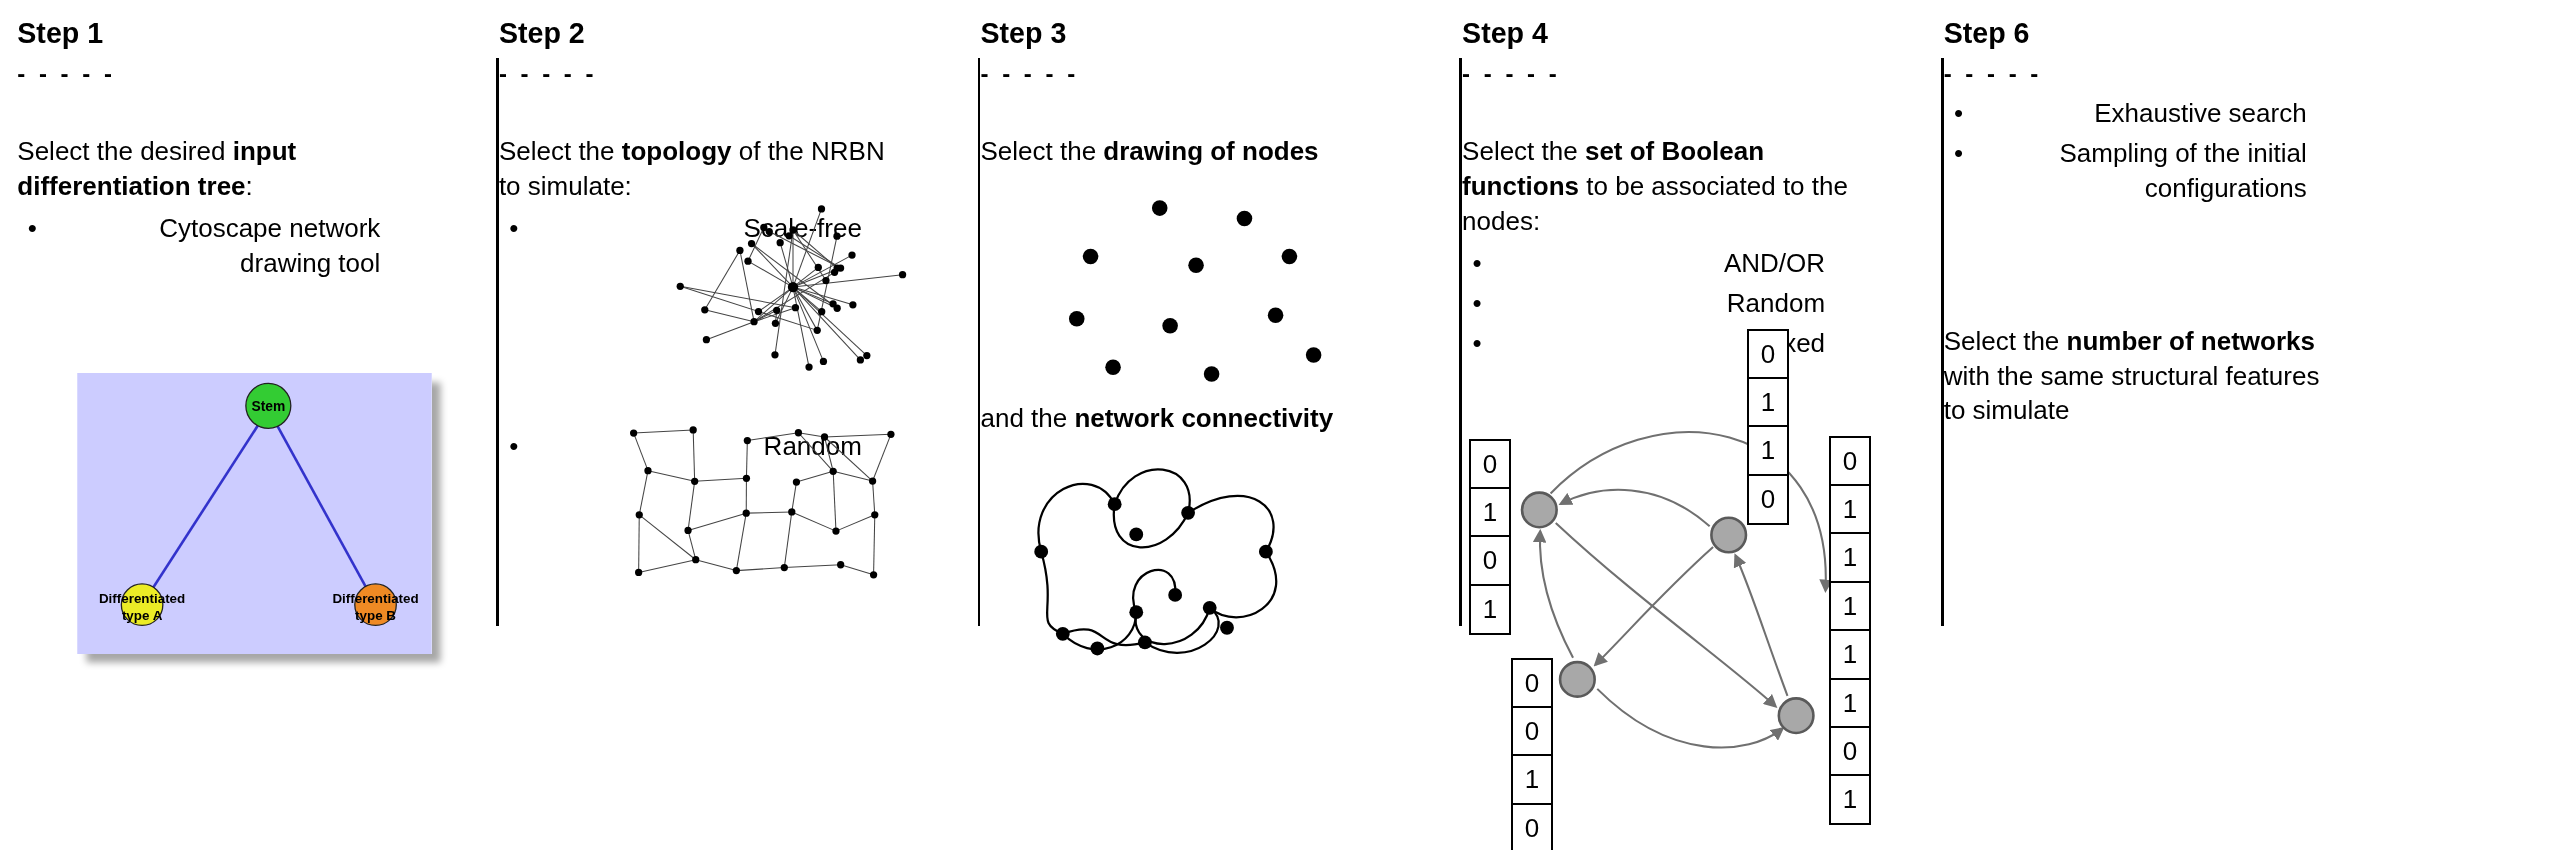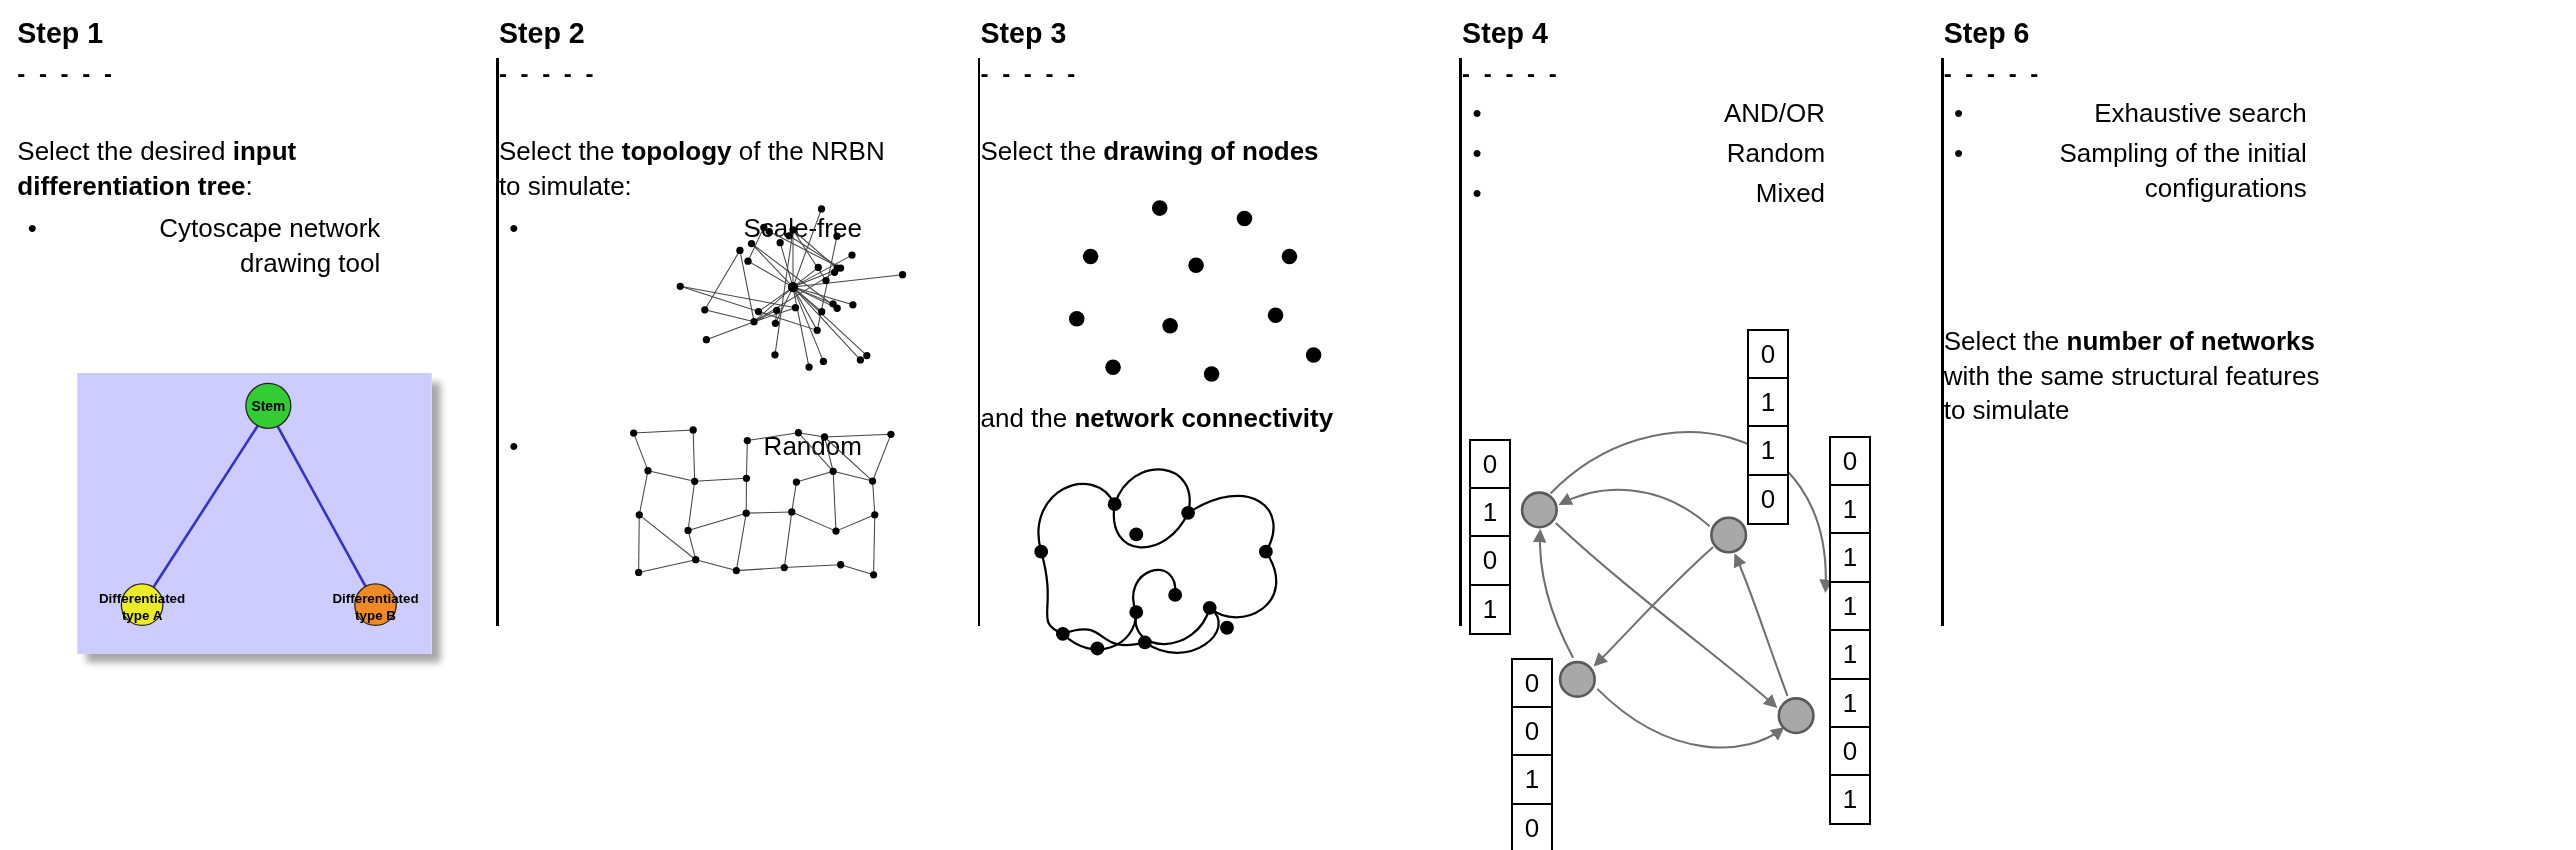--- a/index.html
+++ b/index.html
@@ -270,20 +270,21 @@
         <circle cx="245" cy="208" r="8" fill="#000"></circle>
         <circle cx="95" cy="232" r="8" fill="#000"></circle>
       </svg>
   </section>
 
   <div class="divider"></div>
 
   <section class="col">
     <h2 class="step-title">Step 4</h2>
     <div class="dashes">- - - - -</div>
+    <p class="intro"><span>Select the </span><b>set of Boolean functions</b><span> to be associated to the nodes:</span></p>
     <ul class="bullets">
       <li>AND/OR</li>
       <li>Random</li>
       <li>Mixed</li>
     </ul>
     <div class="bool-figure">
       <svg id="bool-svg" class="bool-svg" width="459" height="562" viewBox="0 0 530 650">
           <defs>
             <marker id="arr" viewBox="0 0 10 10" refX="8" refY="5" markerWidth="6.5" markerHeight="6.5" orient="auto-start-reverse">
               <path d="M0,0L10,5L0,10z" fill="#707070"></path>

